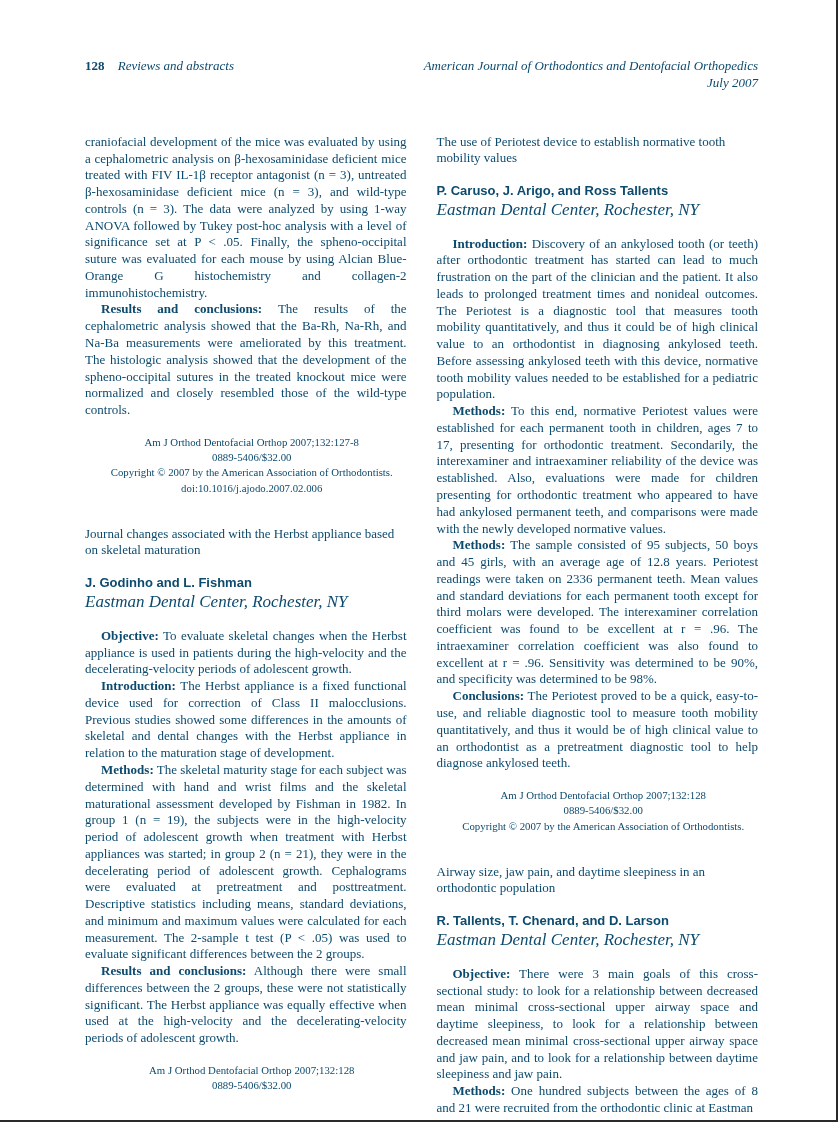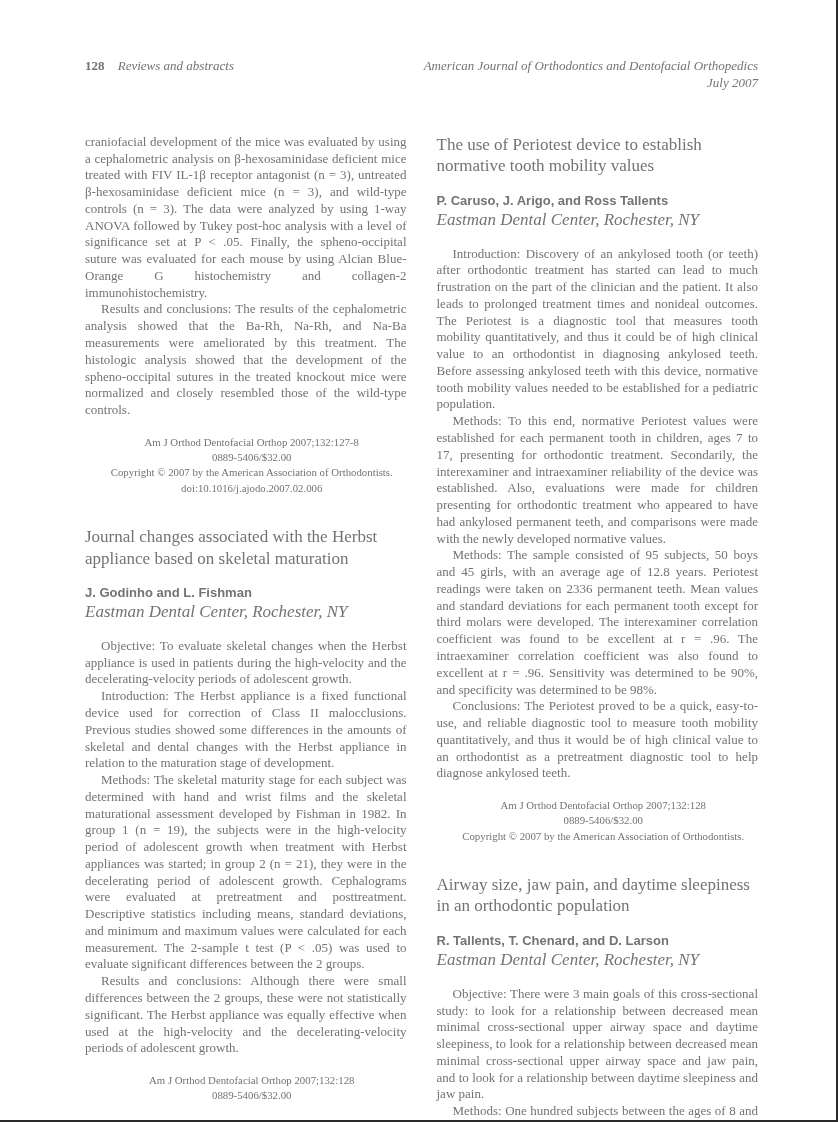--- a/index.html
+++ b/index.html
@@ -7,21 +7,21 @@
     padding: 0;
     background: #ffffff;
   }
   .page {
     position: relative;
     width: 838px;
     height: 1122px;
     box-sizing: border-box;
     background: #ffffff;
     font-family: "Liberation Serif", serif;
-    color: #737373;
+    color: #0c4a6e;
     padding: 58px 78px 40px 85px;
     overflow: hidden;
     border-right: 2px solid #2a2a2a;
     border-bottom: 2px solid #2a2a2a;
   }
   .page-header {
     display: flex;
     justify-content: space-between;
     align-items: flex-start;
     font-size: 13px;
@@ -41,30 +41,30 @@
     min-width: 0;
   }
   .para {
     font-size: 13px;
     line-height: 1.29;
     text-align: justify;
     margin: 0;
     text-indent: 16px;
   }
   .para.noindent { text-indent: 0; }
-  .lead { font-weight: normal; margin-top: 45px; }
+  .lead { font-weight: bold; margin-top: 45px; }
   .citation {
     font-size: 10.8px;
     line-height: 1.42;
     margin-top: 16px;
     text-align: center;
     margin-left: 12px;
   }
   .article-title {
-    font-size: 17px;
+    font-size: 13px;
     font-weight: normal;
     line-height: 1.26;
     margin: 30px 0 16px 0;
     text-align: left;
   }
   .article-title.first { margin-top: 0; }
   .authors {
     font-family: "Liberation Sans", sans-serif;
     font-weight: bold;
     font-size: 13px;

